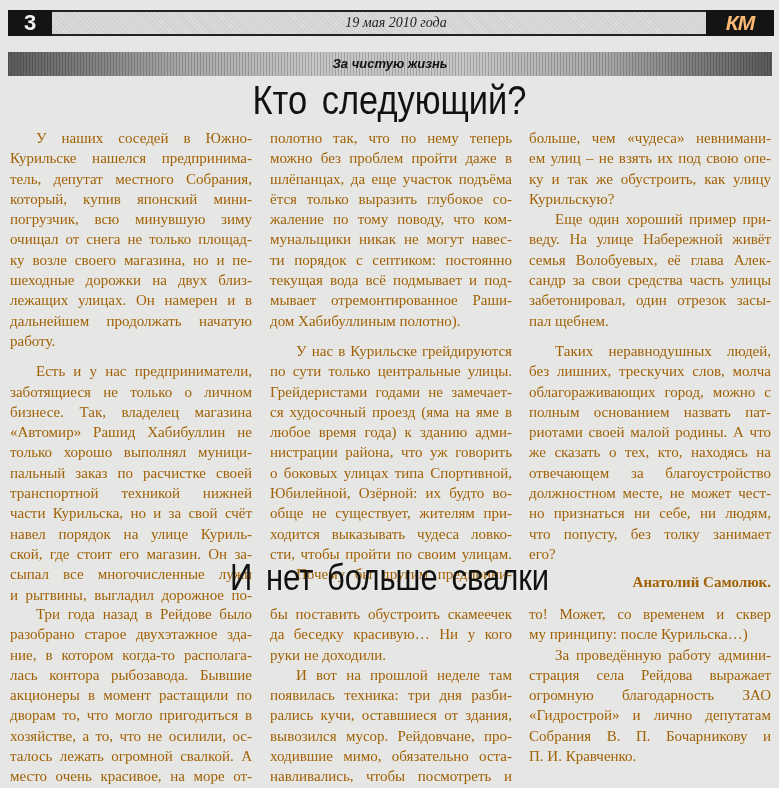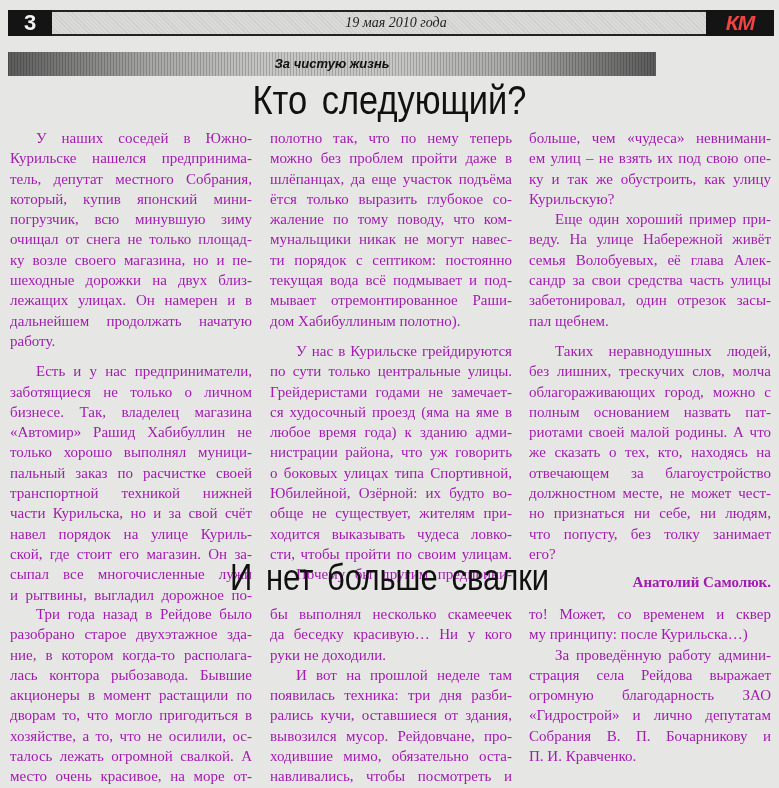--- a/index.html
+++ b/index.html
@@ -25,29 +25,29 @@
       font-weight: bold; font-size: 22px; line-height: 26px; text-align: center;
     }
     .date {
       position: absolute; left: 0; right: 0; top: 0; height: 32px;
       text-align: center; font-style: italic; font-size: 14px; line-height: 22px;
       color: #1d1d1d;
       margin-left: 10px;
     }
     .logo {
       position: absolute; right: 0; top: -2px; width: 68px; height: 26px;
-      background: #141414; color: #ef4444;
+      background: #141414; color: #fdba74;
       font-family: "Liberation Sans", "DejaVu Sans", sans-serif;
       font-weight: bold; font-size: 21px; line-height: 26px; text-align: center;
       font-style: italic; letter-spacing: -1px;
     }
 
     
     .rubric {
-      position: absolute; left: 8px; top: 52px; width: 648px; height: 24px;
+      position: absolute; left: 8px; top: 52px; width: 764px; height: 24px;
       background:
         repeating-linear-gradient(90deg, rgba(0,0,0,0.18) 0 1px, transparent 1px 3px),
         linear-gradient(90deg, #5c5c5c 0%, #a6a6a4 22%, #c6c6c4 40%, #c6c6c4 60%, #a8a8a6 78%, #5a5a5a 100%);
       padding-left: 16px;
     }
     .rubric-label {
       position: absolute; left: 0; right: 0; top: 0; line-height: 24px; text-align: center;
       font-family: "Liberation Sans", "DejaVu Sans", sans-serif;
       font-style: italic; font-weight: bold; font-size: 13px; color: #111;
     }
@@ -56,21 +56,21 @@
       position: absolute; left: 0; width: 779px; text-align: center;
       font-family: "Liberation Sans", "DejaVu Sans", sans-serif;
       font-weight: normal; color: #111;
       transform: scaleX(0.86); transform-origin: center;
     }
     .headline-1 { top: 76px; font-size: 40px; line-height: 48px; word-spacing: 6px; }
     .headline-2 { top: 556px; font-size: 36px; line-height: 44px; word-spacing: 6px; }
 
     .col {
       position: absolute; font-size: 15px; line-height: 20.3px;
-      color: #a21caf;
+      color: #a16207;
     }
     .col .ln {
       display: block; white-space: nowrap; text-align: justify; text-align-last: justify;
       height: 20.3px; overflow: visible;
     }
     .col .ln.last { text-align-last: left; }
     .col .ln.indent { padding-left: 26px; }
     .col .ln.gap { margin-top: 10px; }
     .col .ln.sig { text-align-last: right; font-weight: bold; margin-top: 8px; }
 
@@ -180,21 +180,21 @@
       <span class="ln">ние,  в  котором  когда-то  располага-</span>
       <span class="ln">лась  контора  рыбозавода.  Бывшие</span>
       <span class="ln">акционеры в момент растащили по</span>
       <span class="ln">дворам то, что могло пригодиться в</span>
       <span class="ln">хозяйстве, а то, что не осилили, ос-</span>
       <span class="ln">талось лежать огромной свалкой. А</span>
       <span class="ln">место очень красивое,   на море от-</span>
       <span class="ln">крывается   изумительный   вид.   Там</span>
     </div>
   <div class="col a2-c2">
-      <span class="ln">бы  выполнял  несколько  скамеечек</span>
+      <span class="ln">бы  поставить  обустроить  скамеечек</span>
       <span class="ln">да  беседку  красивую…  Ни  у  кого</span>
       <span class="ln last">руки не доходили.</span>
       <span class="ln indent">И  вот  на  прошлой  неделе  там</span>
       <span class="ln">появилась  техника:  три  дня  разби-</span>
       <span class="ln">рались  кучи, оставшиеся от здания,</span>
       <span class="ln">вывозился  мусор.  Рейдовчане,  про-</span>
       <span class="ln">ходившие  мимо,  обязательно  оста-</span>
       <span class="ln">навливались,   чтобы   посмотреть   и</span>
       <span class="ln">испытать удовлетворение: наконец-</span>
     </div>

